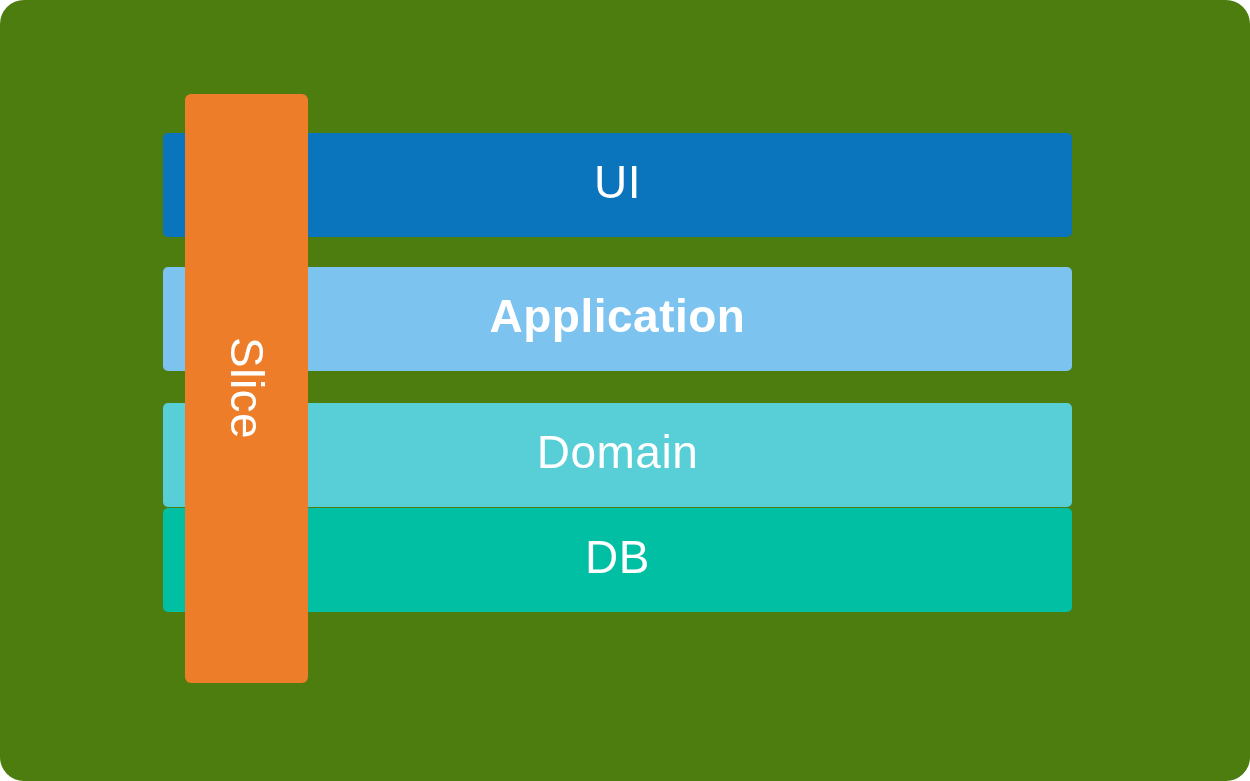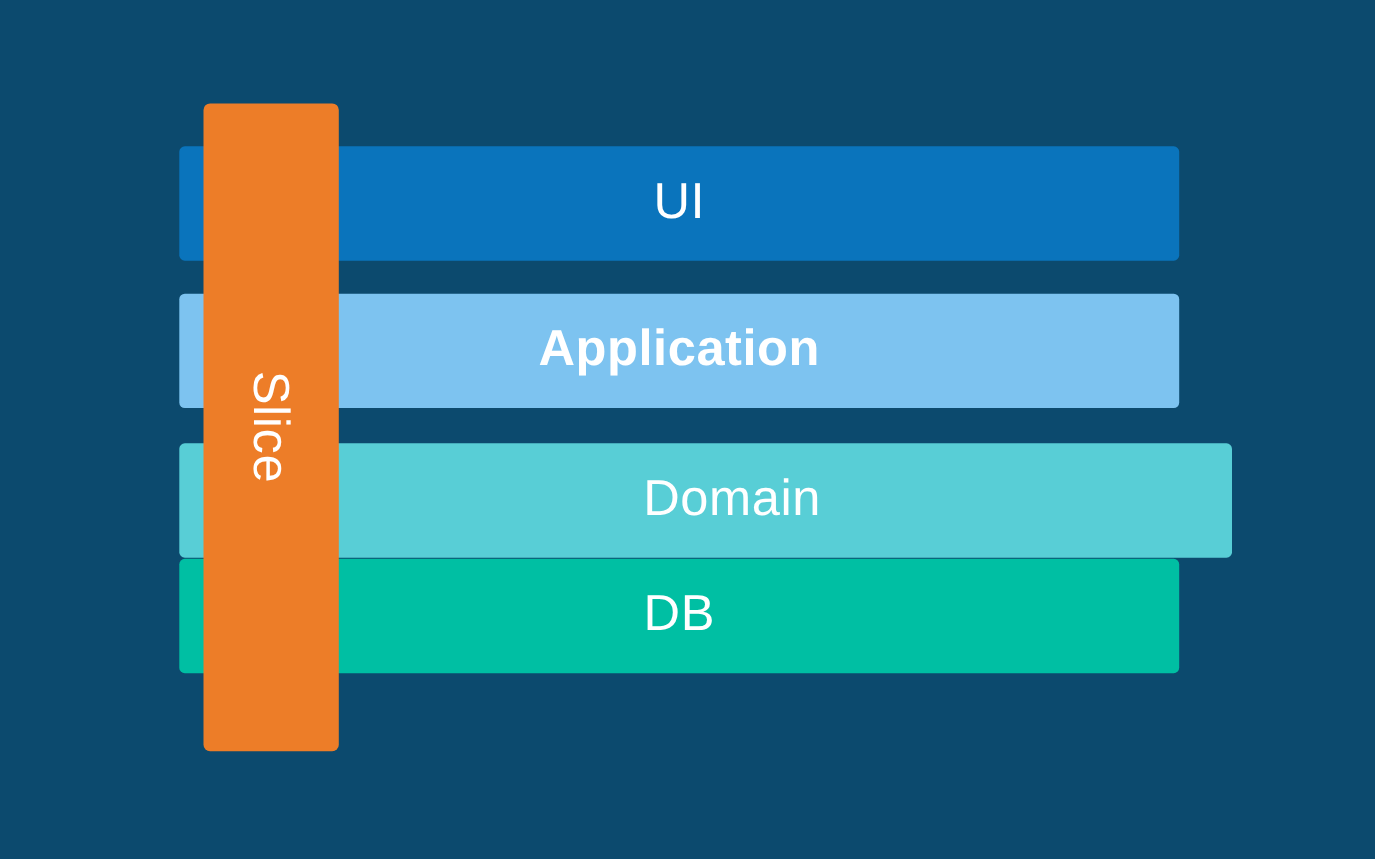--- a/index.html
+++ b/index.html
@@ -48,31 +48,31 @@
     font-size: 46px;
     line-height: 1;
     letter-spacing: 0.5px;
     writing-mode: vertical-rl;
     text-orientation: sideways;
   }
 </style>
 </head>
 <body>
 
-<div class="canvas" style="background-color: #0c4a6e;">
+<div class="canvas" style="background-color: #4d7c0f; border-radius: 24px;">
 
   <div class="layer-bar pos-0" style="background-color: rgb(10, 116, 188);">
     <span class="layer-label" style="color: rgb(255, 255, 255);">UI</span>
   </div>
 
   <div class="layer-bar pos-1" style="background-color: rgb(125, 195, 240); font-weight: bold;">
     <span class="layer-label" style="color: rgb(255, 255, 255);">Application</span>
   </div>
 
-  <div class="layer-bar pos-2" style="background-color: rgb(88, 206, 214); padding-left: 48px;">
+  <div class="layer-bar pos-2" style="background-color: rgb(88, 206, 214);">
     <span class="layer-label" style="color: rgb(255, 255, 255);">Domain</span>
   </div>
 
   <div class="layer-bar pos-3" style="background-color: rgb(0, 191, 163);">
     <span class="layer-label" style="color: rgb(255, 255, 255);">DB</span>
   </div>
 
   <div class="slice-bar" style="background-color: rgb(237, 125, 40);">
     <span class="slice-label" style="color: rgb(255, 255, 255);">Slice</span>
   </div>

